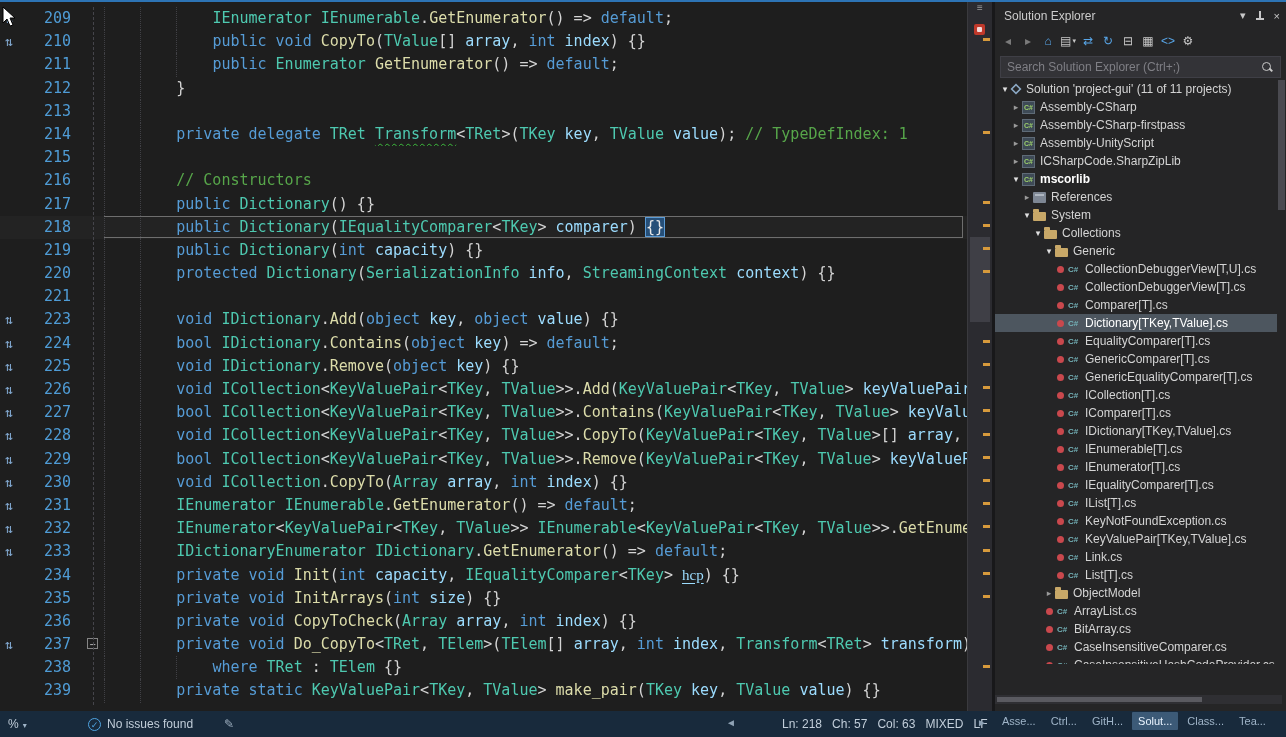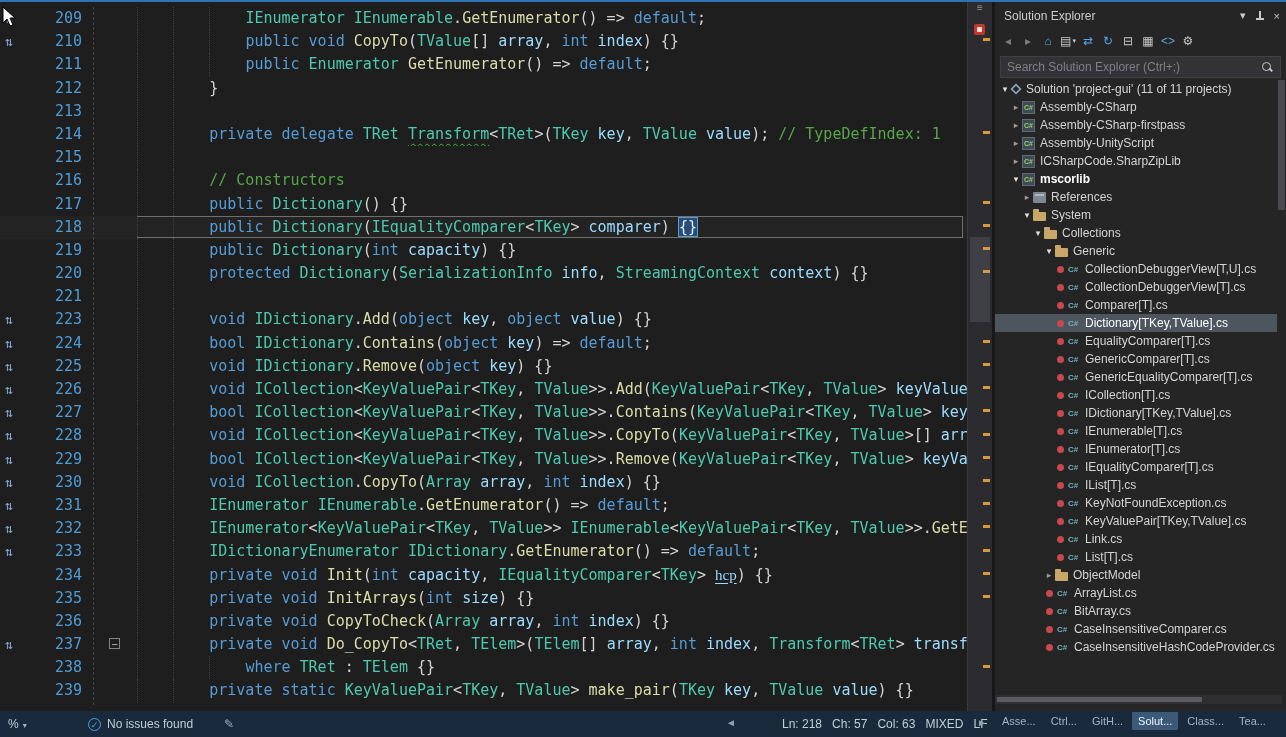--- a/index.html
+++ b/index.html
@@ -4,21 +4,21 @@
 <style>
   html,body{margin:0;padding:0;background:#111;}
   .app{position:relative;width:1286px;height:737px;background:var(--editor_bg);overflow:hidden;
        font-family:"Liberation Sans",sans-serif;}
   .app::before{content:"";position:absolute;top:0;left:0;right:0;height:2px;background:var(--accent);z-index:6;}
 
   
   .editor{position:absolute;left:0;top:0;width:992px;height:711px;overflow:hidden;background:var(--editor_bg);}
   .code-lines{position:absolute;top:2px;left:0;right:24px;bottom:0;overflow:hidden;padding-top:5px;}
   .code-line{display:flex;height:23.2px;line-height:23.2px;position:relative;
-             font-family:"DejaVu Sans Mono","Liberation Mono",monospace;font-size:15px;white-space:pre;gap:11px;}
+             font-family:"DejaVu Sans Mono","Liberation Mono",monospace;font-size:15px;white-space:pre;}
   .cell-ic{flex:none;width:34px;padding-left:5px;box-sizing:border-box;}
   .impl{color:#7FA5CC;font-size:13px;}
   .cell-num{flex:none;width:44px;text-align:right;padding-right:7px;box-sizing:border-box;color:var(--linenum);}
   .cell-fold{flex:none;width:26px;position:relative;}
   .foldbox{position:absolute;left:9px;top:5px;width:11px;height:11px;border:1px solid #858585;background:var(--editor_bg);
            color:#C8C8C8;font:10px/11px "DejaVu Sans Mono",monospace;text-align:center;box-sizing:border-box;}
   .cell-text{position:relative;flex:1;overflow:hidden;color:var(--plain);white-space:pre;}
   .guide{position:absolute;top:0;bottom:0;border-left:1px dotted #404045;}
   .fold-guide{position:absolute;left:93px;top:7px;bottom:6px;border-left:1px dashed #45454B;pointer-events:none;}
   .tok-k{color:var(--keyword);} .tok-t{color:var(--type);} .tok-m{color:var(--method);}
@@ -319,20 +319,27 @@
             <span class="dot"></span>
           </span>
           <span class="ic ic-csfile"></span>
           <span class="t-label">ICollection[T].cs</span>
         </div>
         <div class="tree-row" style="padding-left: 59px;">
           <span class="t-slot">
             <span class="dot"></span>
           </span>
           <span class="ic ic-csfile"></span>
+          <span class="t-label">IComparer[T].cs</span>
+        </div>
+        <div class="tree-row" style="padding-left: 59px;">
+          <span class="t-slot">
+            <span class="dot"></span>
+          </span>
+          <span class="ic ic-csfile"></span>
           <span class="t-label">IDictionary[TKey,TValue].cs</span>
         </div>
         <div class="tree-row" style="padding-left: 59px;">
           <span class="t-slot">
             <span class="dot"></span>
           </span>
           <span class="ic ic-csfile"></span>
           <span class="t-label">IEnumerable[T].cs</span>
         </div>
         <div class="tree-row" style="padding-left: 59px; align-items: center;">

